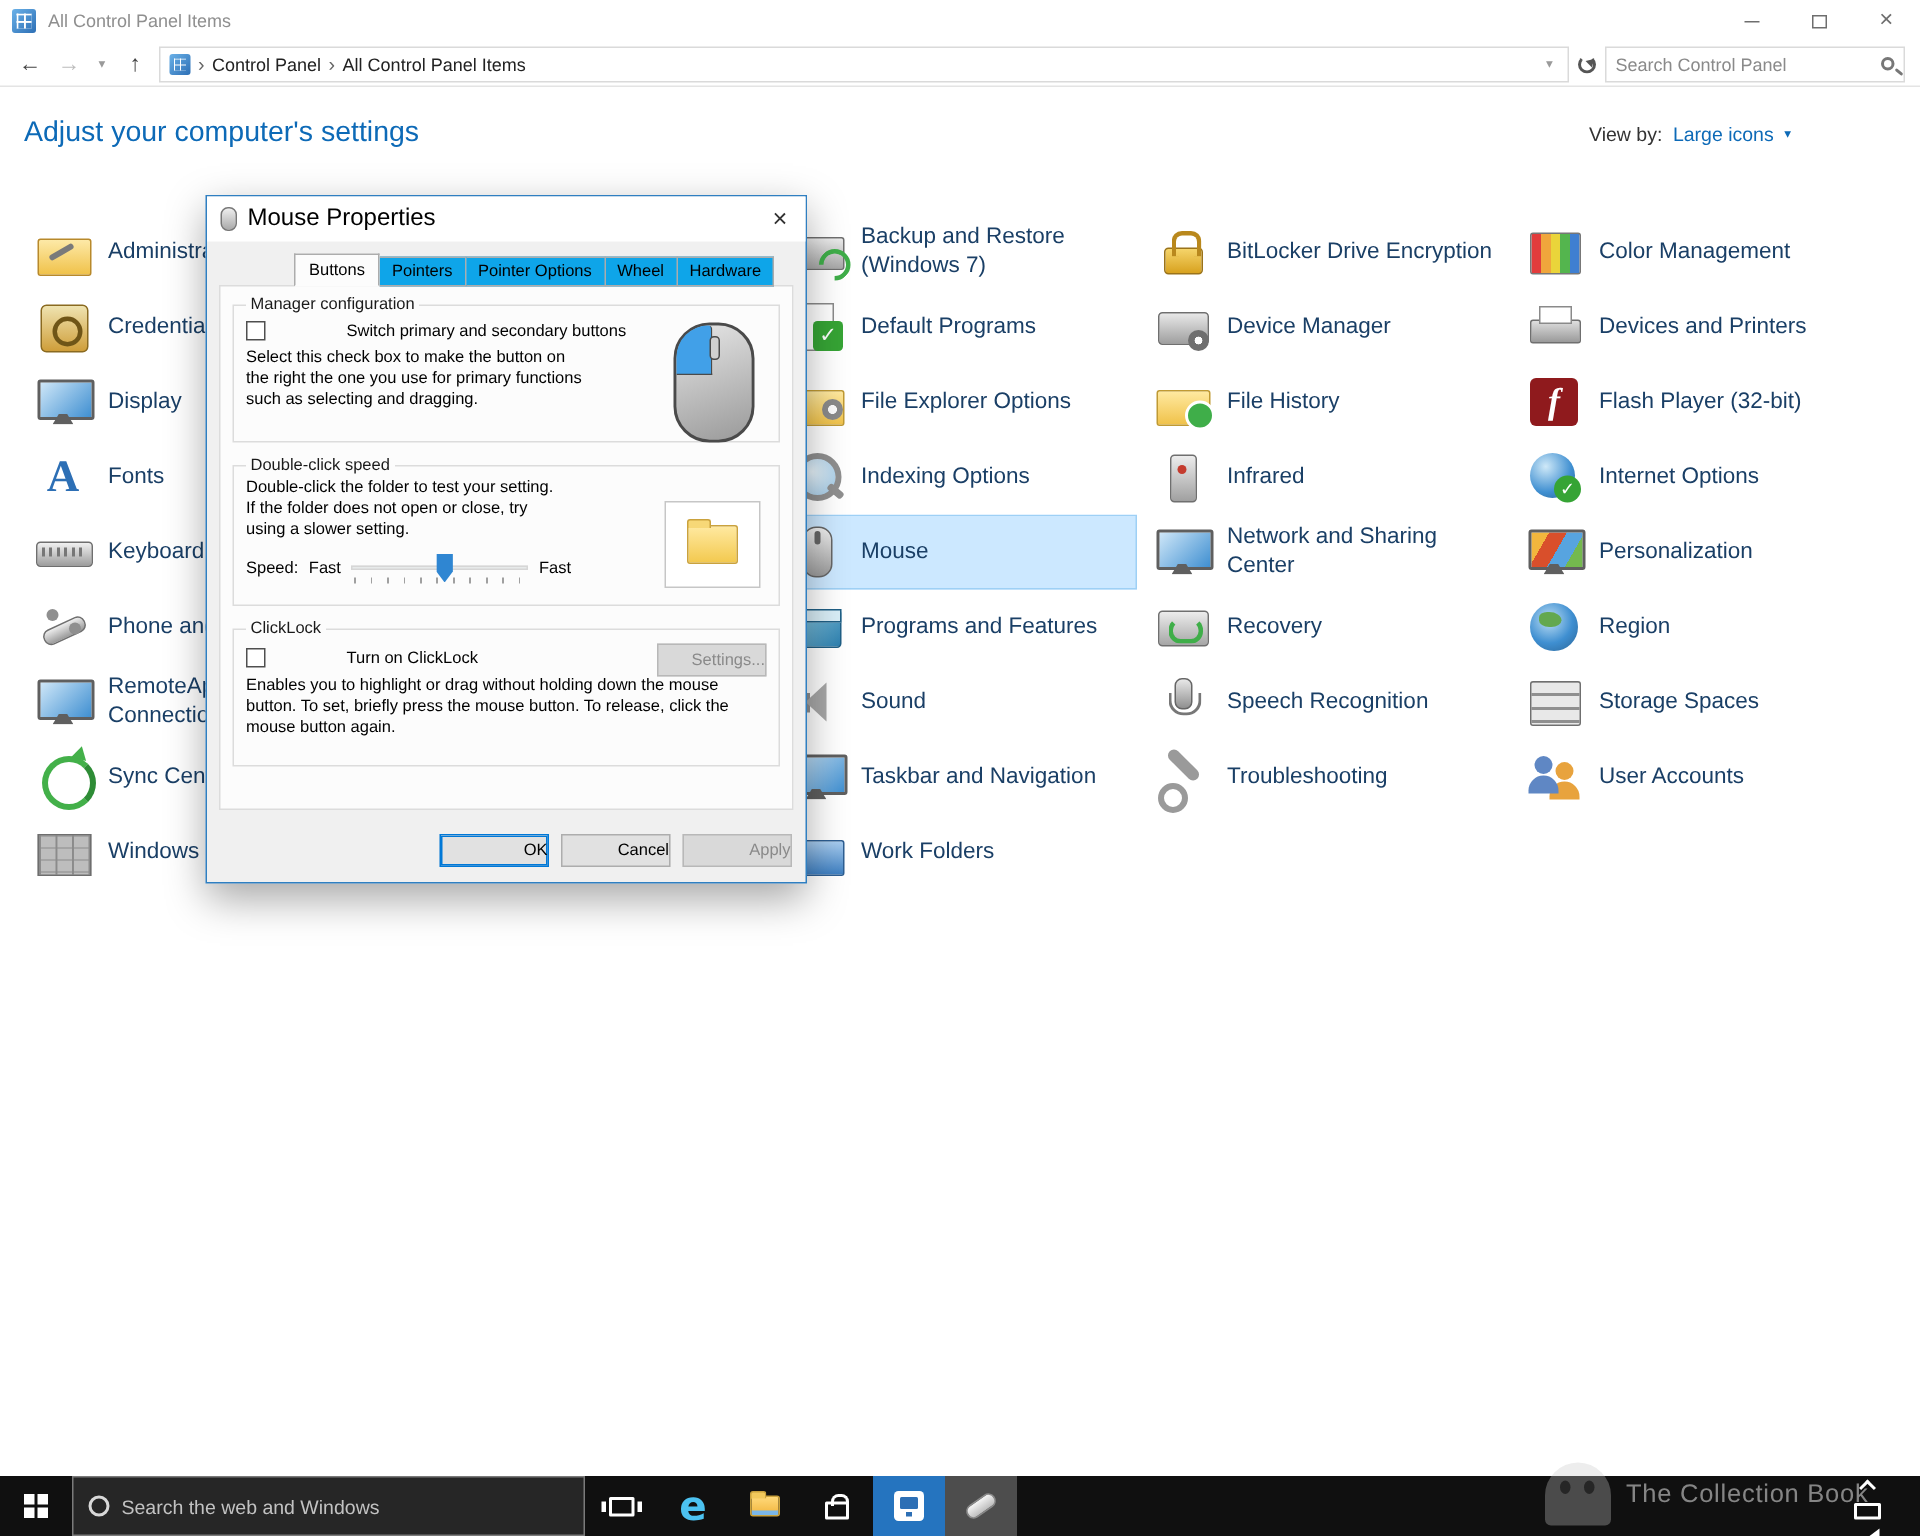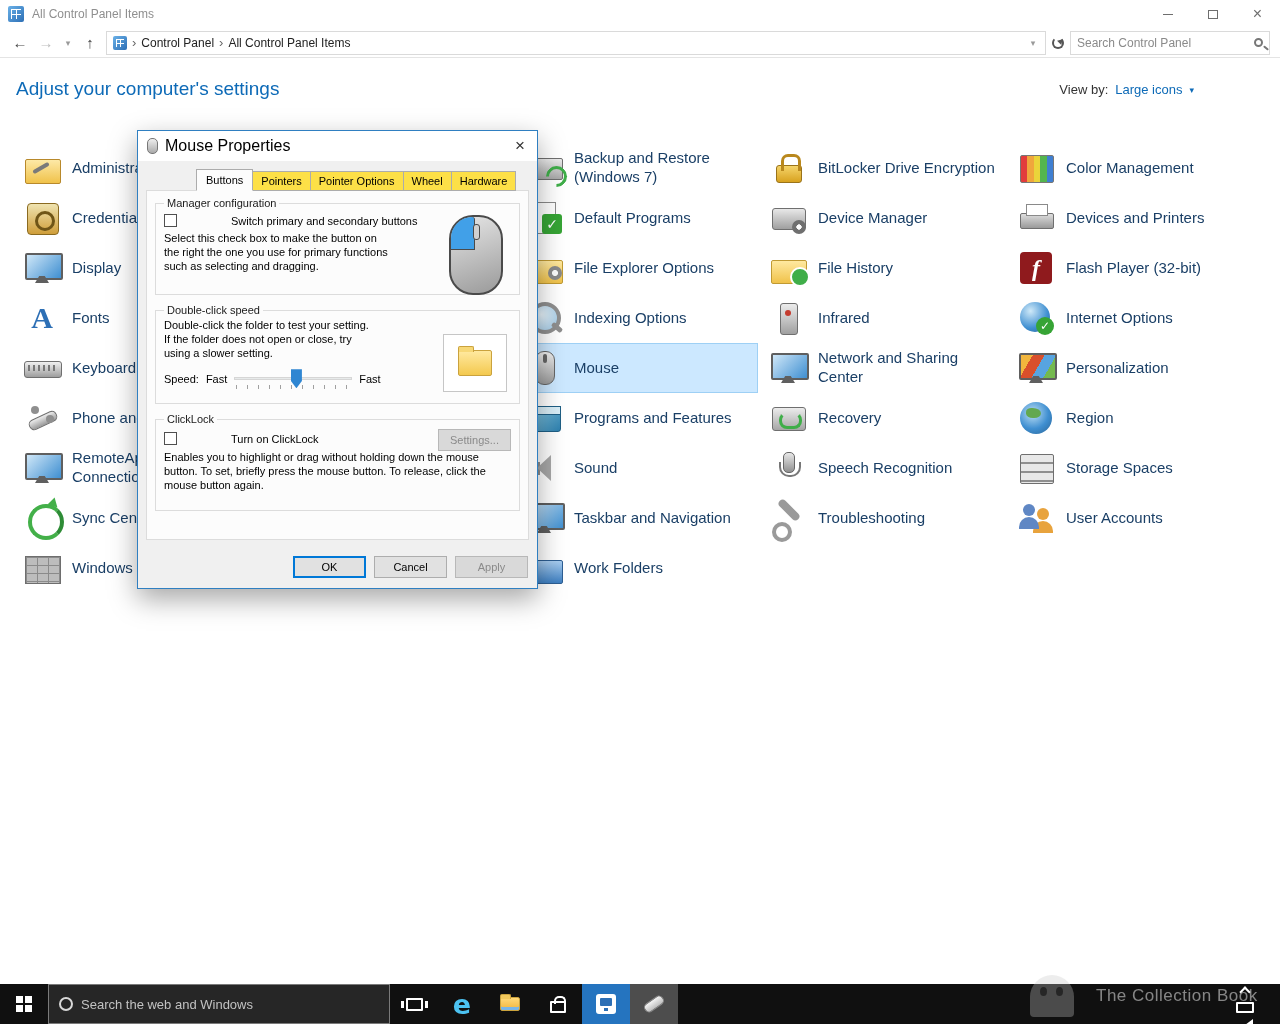--- a/index.html
+++ b/index.html
@@ -158,21 +158,21 @@
 
   
   .dialog { position:absolute; left:137px; top:130px; width:401px; height:459px; background:#f0f0f0;
     border:1px solid #2f7fc1; box-shadow:0 10px 26px rgba(0,0,0,.35); z-index:50; font-size:11px; }
   .dlg-titlebar { height:30px; background:#fff; display:flex; align-items:center; padding-left:9px; }
   .dlg-icon { width:11px; height:16px; border:1px solid #777; border-radius:5px; background:linear-gradient(#eee,#aaa); margin-right:7px; }
   .dlg-title { font-size:16px; color:#000; }
   .dlg-close { position:absolute; right:0; top:0; width:34px; height:30px; display:flex; align-items:center; justify-content:center; }
   .x-glyph::before { content:"×"; font-size:17px; color:#333; }
   .dlg-tabs { position:absolute; left:10px; top:40px; display:flex; z-index:2;margin-left:48px; }
-  .tab { font-size:11px; padding:3px 8px; background:#fde047; border:1px solid #acacac; border-left:none; color:#000; }
+  .tab { font-size:11px; padding:3px 8px; background:#0ea5e9; border:1px solid #acacac; border-left:none; color:#000; }
   .tab:first-child { border-left:1px solid #acacac; }
   .tab.active { background:#fcfcfc; border-bottom:1px solid #fcfcfc; border-left:1px solid #acacac; padding:4px 9px; margin-top:-2px; position:relative; z-index:3; }
   .dlg-page { position:absolute; left:8px; right:8px; top:59px; bottom:48px; background:#fcfcfc; border:1px solid #dcdcdc; padding:6px 8px; }
   .grp { border:1px solid #dcdcdc; margin-bottom:9px; padding:3px 8px 6px; position:relative; }
   .grp legend { font-size:11px; color:#1a1a1a; padding:0 3px; }
   .grp-bc { min-height:98px; }
   .grp-dc { min-height:100px; }
   .grp-cl { min-height:98px; }
   .cb-row { display:flex; align-items:center; gap:6px; margin:2px 0 5px; }
   .cb { width:13px; height:13px; background:#fff; border:1px solid #4f4f4f; flex:0 0 13px; }
@@ -189,21 +189,21 @@
   .slider { position:relative; width:118px; height:22px; }
   .track { position:absolute; left:0; right:0; top:9px; height:3px; background:#e7eaea; border:1px solid #d6d6d6; }
   .ticks { position:absolute; left:2px; right:2px; top:17px; height:4px; background:repeating-linear-gradient(90deg,#a0a0a0 0 1px,transparent 1px 11px); }
   .thumb { position:absolute; left:48%; top:1px; width:11px; height:19px; background:#2f86d2;
     clip-path:polygon(0 0,100% 0,100% 62%,50% 100%,0 62%); }
   .folder-test { position:absolute; right:12px; top:18px; width:64px; height:58px; background:#fff; border:1px solid #c6c6c6;
     display:flex; align-items:center; justify-content:center; }
   .folder-glyph { width:34px; height:26px; background:linear-gradient(#ffe9a0,#f3c94f); border:1px solid #caa23d; border-radius:2px; position:relative; }
   .folder-glyph::before { content:""; position:absolute; left:-1px; top:-5px; width:14px; height:5px; background:#f7d877; border:1px solid #caa23d; border-bottom:none; border-radius:2px 2px 0 0; }
   .cl-row { display:flex; justify-content:space-between; align-items:center; margin-top:1px; }
-  .btn { width:73px; height:22px; font-size:11px; font-family:inherit; background:#e1e1e1; border:1px solid #adadad; color:#000; }
+  .btn { width:73px; height:22px; font-size:11px; font-family:inherit; background:#e1e1e1; border:1px solid #adadad; color:#000;text-align:right; }
   .btn.focused { border:1px solid #0078d7; box-shadow:inset 0 0 0 1px #0078d7; }
   .btn.disabled { background:#d9d9d9; border-color:#b8b8b8; color:#8a8a8a; }
   .dlg-buttons { position:absolute; right:9px; bottom:10px; display:flex; gap:8px; }
 
   
   .taskbar { position:absolute; left:0; bottom:0; width:100%; height:40px; background:#101010; display:flex; align-items:stretch; z-index:90; }
   .tb-start { width:48px; display:flex; align-items:center; justify-content:center; }
   .win-logo { width:16px; height:16px; display:grid; grid-template-columns:1fr 1fr; grid-template-rows:1fr 1fr; gap:2px; }
   .win-logo span { background:#fff; }
   .tb-search { width:342px; border:1px solid #7a7a7a; background:#262626; display:flex; align-items:center; padding:0 10px; gap:8px; }
@@ -230,21 +230,21 @@
   .chevron-up { width:8px; height:8px; border-left:2px solid #fff; border-top:2px solid #fff; transform:rotate(45deg); margin-top:4px; }
   .kb-glyph { width:18px; height:11px; border:2px solid #fff; border-radius:1px; }
   .net-glyph { width:0; height:0; border-left:16px solid transparent; border-bottom:12px solid #fff; }
   .vol-glyph { width:7px; height:10px; background:#fff; position:relative; }
   .vol-glyph::before { content:""; position:absolute; left:3px; top:-4px; border:9px solid transparent; border-right:10px solid #fff; border-left:none; }
   .clock { width:58px; text-align:center; color:#fff; font-size:11px; line-height:1.3; }
   .action-glyph { width:17px; height:14px; border:2px solid #fff; border-radius:2px; position:relative; }
   .action-glyph::before { content:""; position:absolute; left:1px; bottom:2px; width:9px; height:2px; background:#fff; }
 
   
-  .watermark { position:absolute; left:1030px; top:975px; z-index:95; display:flex; align-items:center; gap:22px; pointer-events:none; }
+  .watermark { position:absolute; left:1030px; top:975px; z-index:95; display:flex; align-items:center; gap:10px; pointer-events:none; }
   .wm-ghost { width:44px; height:42px; background:#c9c9c9; opacity:.32; border-radius:22px 22px 4px 4px; position:relative; }
   .wm-ghost::before { content:""; position:absolute; left:10px; top:12px; width:7px; height:9px; background:#555; border-radius:50%; box-shadow:16px 0 0 #555; }
   .wm-text { font-size:17px; color:#d4d4d4; opacity:.6; letter-spacing:.5px; white-space:nowrap; }
 </style>
 </head>
 <body>
 
 <div class="screen">
 
   <div class="titlebar">

